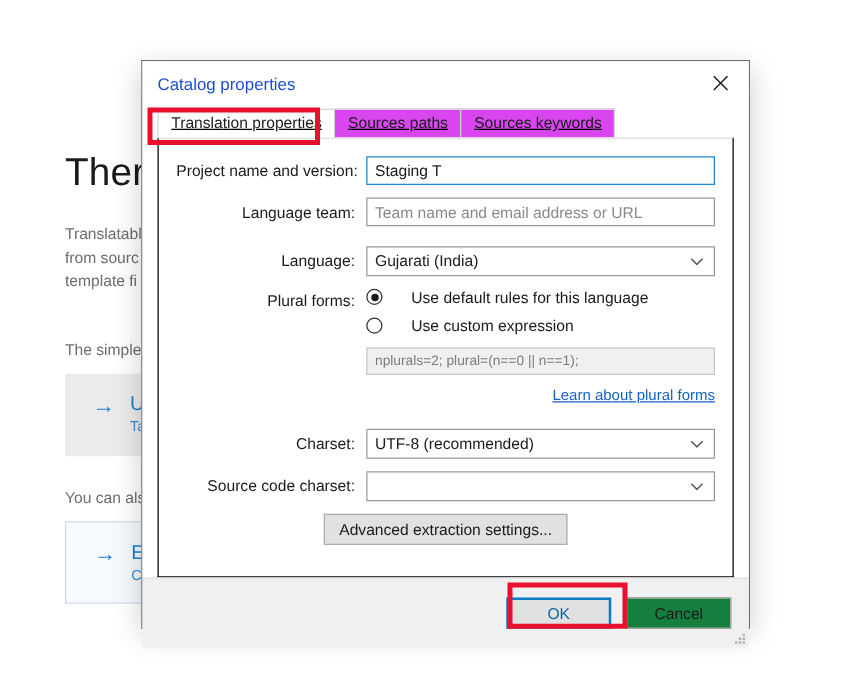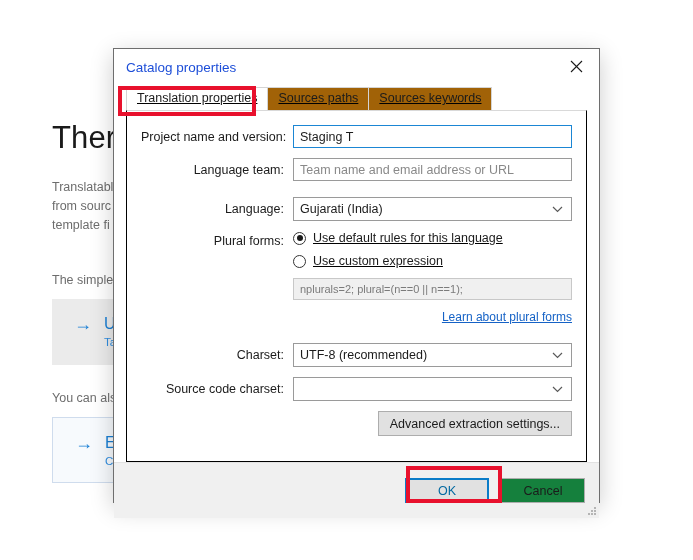--- a/index.html
+++ b/index.html
@@ -141,21 +141,21 @@
     align-items: flex-start;
     height: 24px;
     position: relative;
     margin-top: 2px;
     text-decoration: underline;
   }
   .tab {
     font-size: 12.5px;
     color: #1b1b1b;
     padding: 3px 10px 4px 10px;
-    background: #a16207;
+    background: #d946ef;
     border: 1px solid #d4d4d4;
     border-bottom: none;
     margin-right: -1px;
     box-sizing: border-box;
     height: 23px;
     line-height: 15px;
     white-space: nowrap;
   }
   .tab.active {
     background: #ffffff;
@@ -223,25 +223,23 @@
     top: 50%;
     transform: translateY(-50%);
     color: #5a5a5a;
   }
 
   #plural-forms-row { align-items: flex-start; margin-bottom: 0; }
   #plural-forms-row .form-label { padding-top: 3px; }
   #plural-forms-options { flex: 1 1 auto; }
   .radio-line {
     display: flex;
-    align-items: center;
-    gap: 7px;
+    gap: 23px;
     margin-bottom: 9px;
     cursor: default;
-    text-decoration: underline;
   }
   .radio-outer {
     width: 13px;
     height: 13px;
     border-radius: 50%;
     border: 1px solid #333333;
     background: #ffffff;
     display: flex;
     align-items: center;
     justify-content: center;
@@ -280,21 +278,21 @@
     color: #1562c6;
     text-decoration: underline;
     cursor: pointer;
     white-space: nowrap;
   }
 
   #charset-row { margin-top: 18px; }
 
   #advanced-row {
     display: flex;
-    justify-content: flex-end;
+    justify-content: center;
     margin-top: 6px;
   }
   .push-button {
     background: #e1e1e1;
     border: 1px solid #adadad;
     font-family: "Liberation Sans", sans-serif;
     font-size: 12.5px;
     color: #1b1b1b;
     height: 25px;
     padding: 0 11px;

